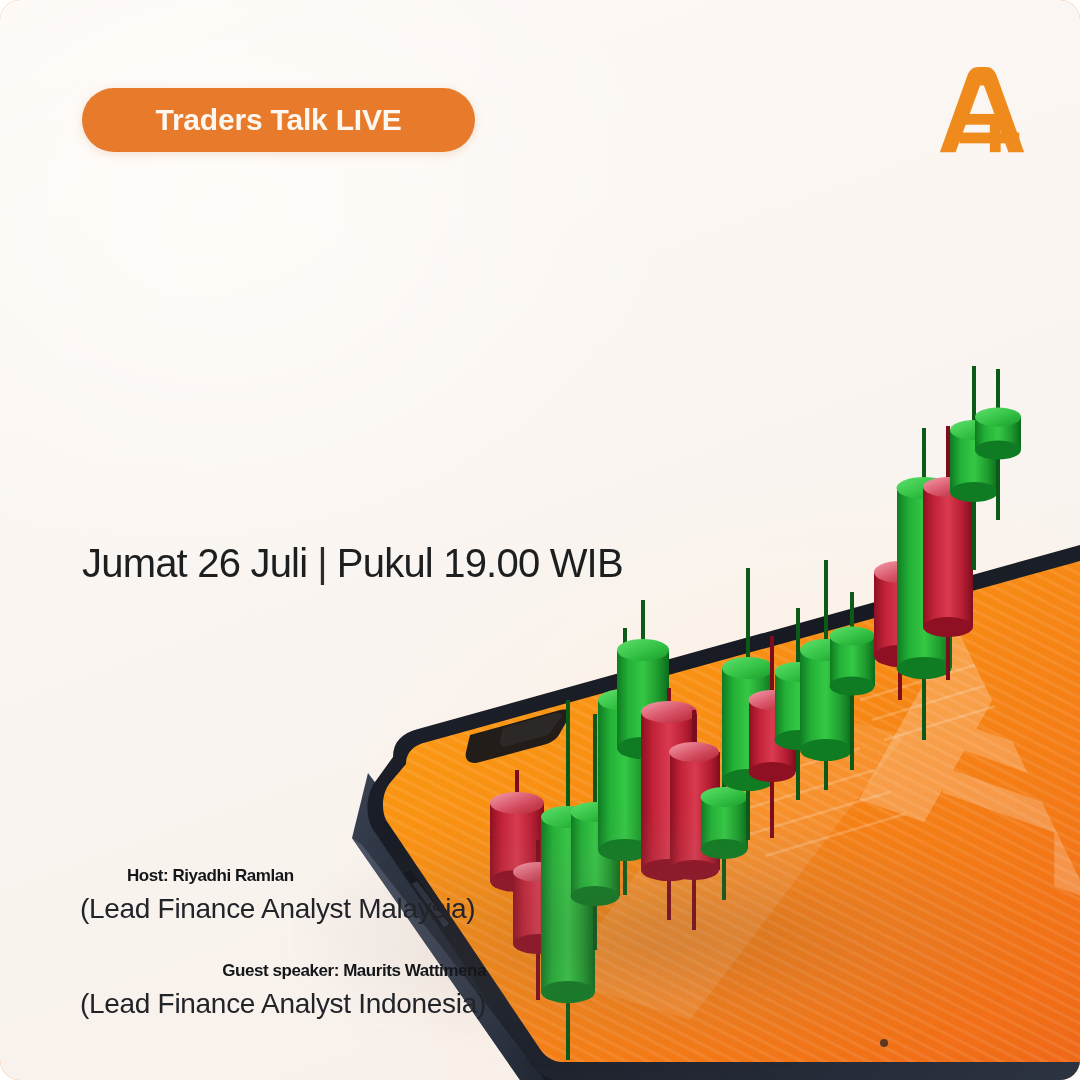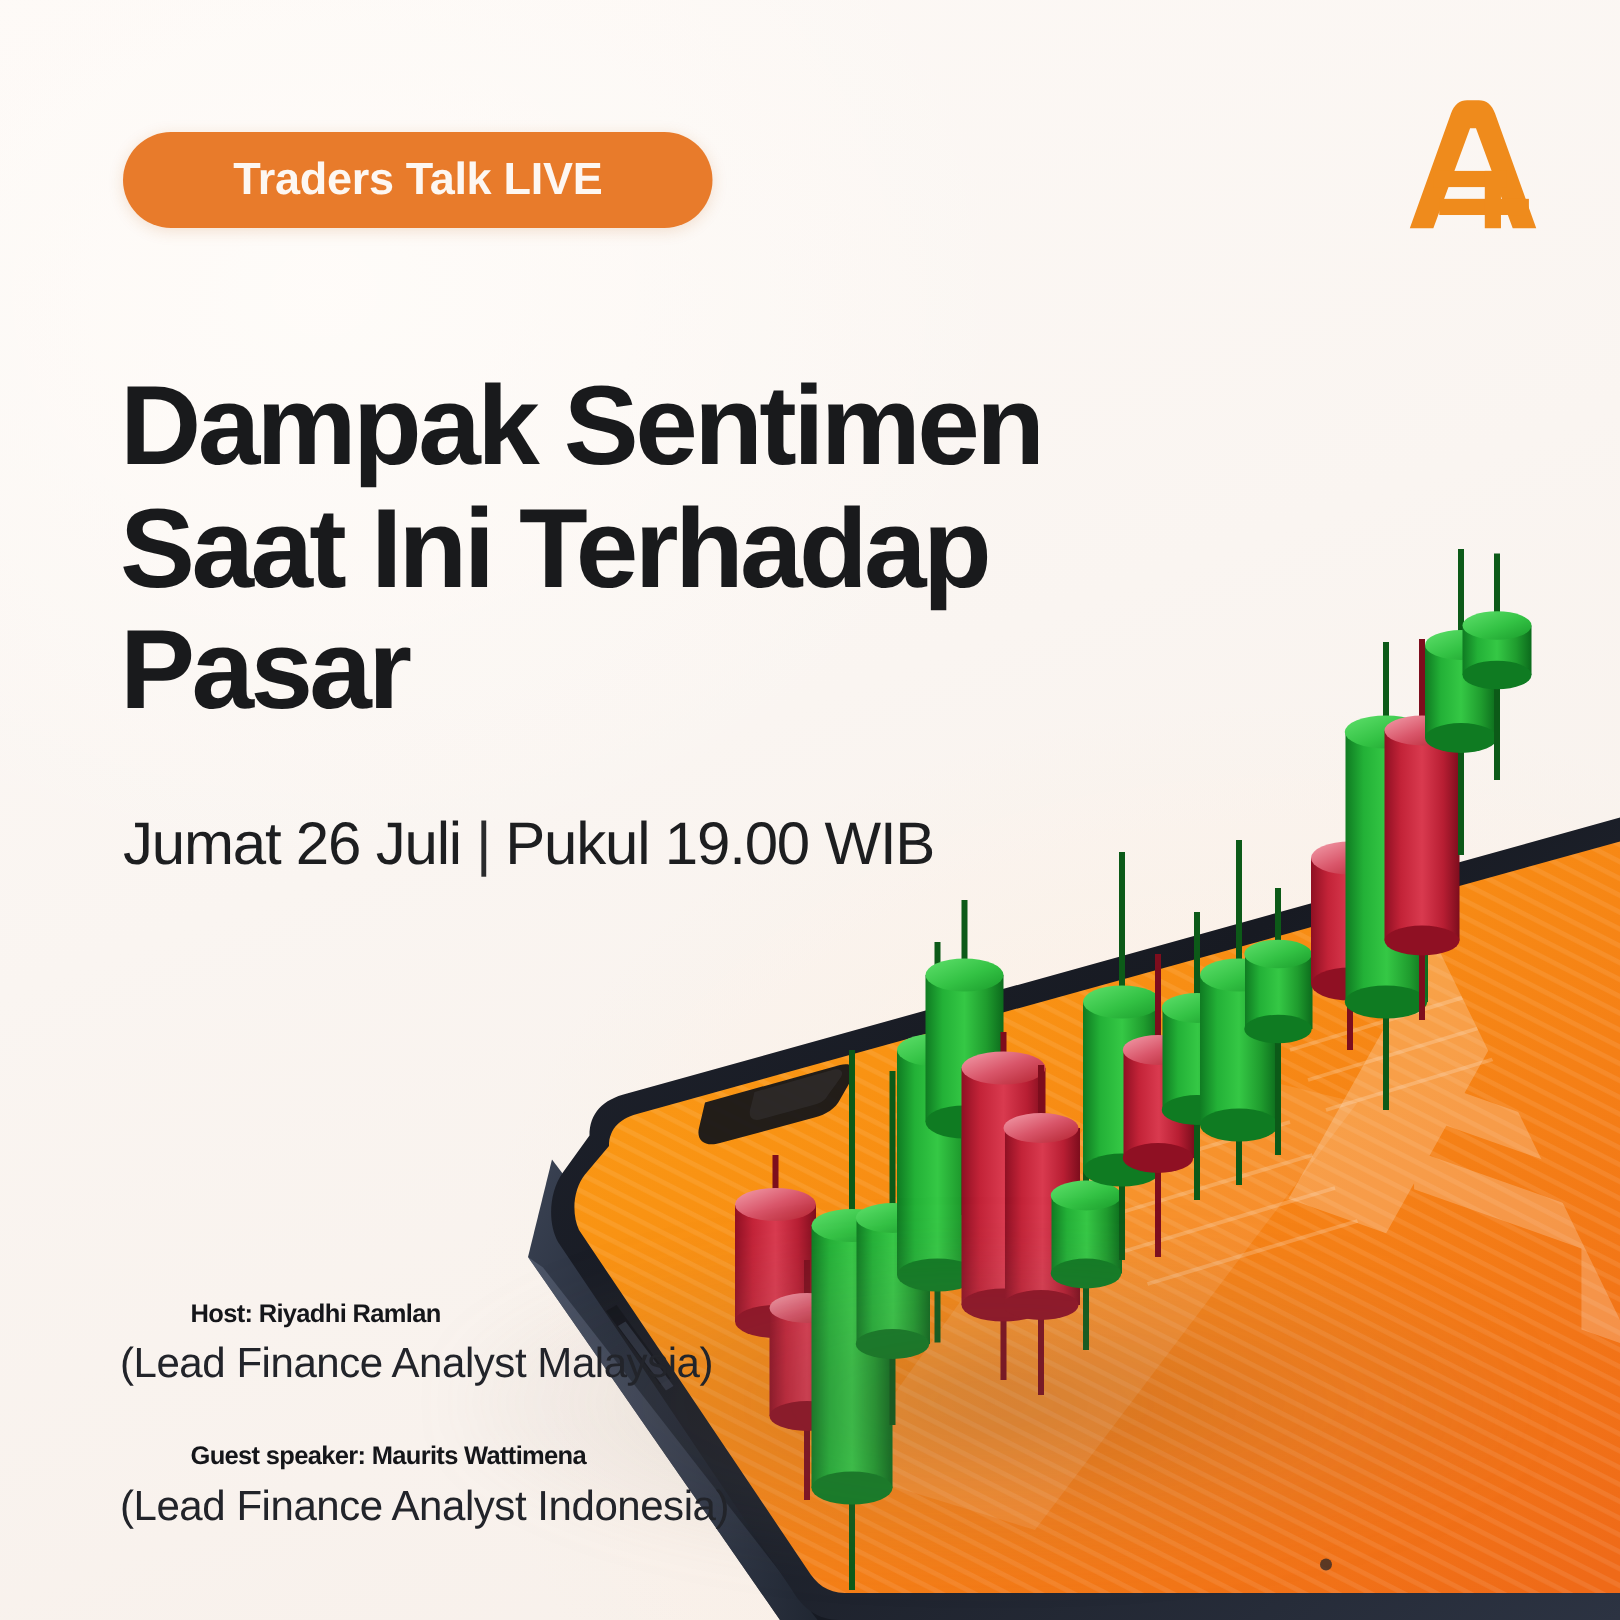--- a/index.html
+++ b/index.html
@@ -5,20 +5,21 @@
   html, body {
     margin: 0; padding: 0;
     background: #ffffff;
   }
   #poster {
     position: relative;
     width: 1080px; height: 1080px;
     overflow: hidden;
     background: #f97316;
     font-family: "Liberation Sans", sans-serif;
+    border-radius: 20px;
     -webkit-font-smoothing: antialiased;
   }
 
   
   .bg-wash {
     position: absolute; inset: 0;
     background:
       radial-gradient(ellipse 70% 55% at 78% 82%, rgba(255,238,222,0.85) 0%, rgba(250,245,241,0) 70%),
       radial-gradient(ellipse 60% 50% at 20% 18%, rgba(255,252,249,0.9) 0%, rgba(250,245,241,0) 72%),
       linear-gradient(160deg, #fdf9f6 0%, #faf5f1 45%, #f7efe9 100%);
@@ -78,21 +79,21 @@
     font-weight: 300;
     color: #2a2b2d;
   }
 
   
   .speakers {
     position: absolute;
     left: 80px; top: 866px;
     z-index: 40;
   }
-  .sp-block + .sp-block { margin-top: 36px; }
+  .sp-block + .sp-block { margin-top: 36px; text-align: right; }
   .sp-name {
     color: #15161a;
     font-size: 17px;
     font-weight: bold;
     letter-spacing: -0.45px;
     white-space: nowrap;
     margin-left: 47px;
   }
   .sp-role {
     margin-top: 7px;
@@ -398,25 +399,20 @@
     <svg viewBox="0 0 100 100" width="98" height="98">
       <g fill="#ef8b1c">
         <path d="M6,92 L34,14 C36,8 40,5 45,5 L53,5 C58,5 62,8 64,14 L92,92 L76,92 L51,24 L47,24 L22,92 Z"></path>
         <rect x="22" y="53" width="50" height="11"></rect>
         <rect x="26" y="72" width="61" height="11"></rect>
         <rect x="57" y="53" width="11" height="39"></rect>
       </g>
     </svg>
   </div>
 
-  <h1 class="headline">
-    <span>Dampak Sentimen</span>
-    <span>Saat Ini Terhadap</span>
-    <span>Pasar</span>
-  </h1>
 
   <div class="subline">
     <span>Jumat 26 Juli</span><span class="sep">|</span><span>Pukul 19.00 WIB</span>
   </div>
 
   <div class="speakers">
     <div class="sp-block">
       <div class="sp-name">Host: Riyadhi Ramlan</div>
       <div class="sp-role">(Lead Finance Analyst Malaysia)</div>
     </div>

